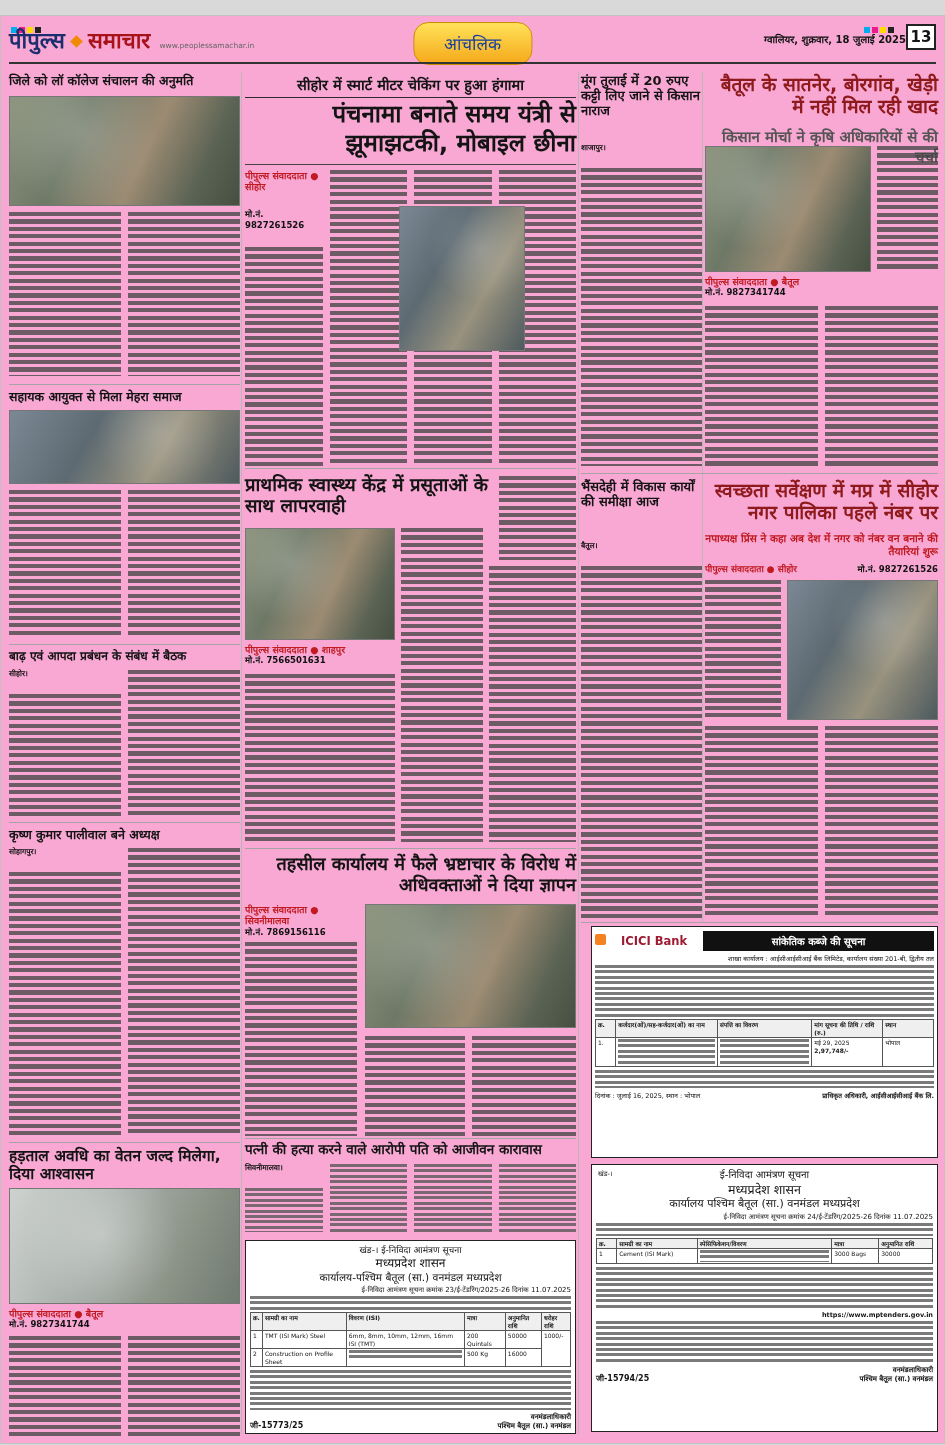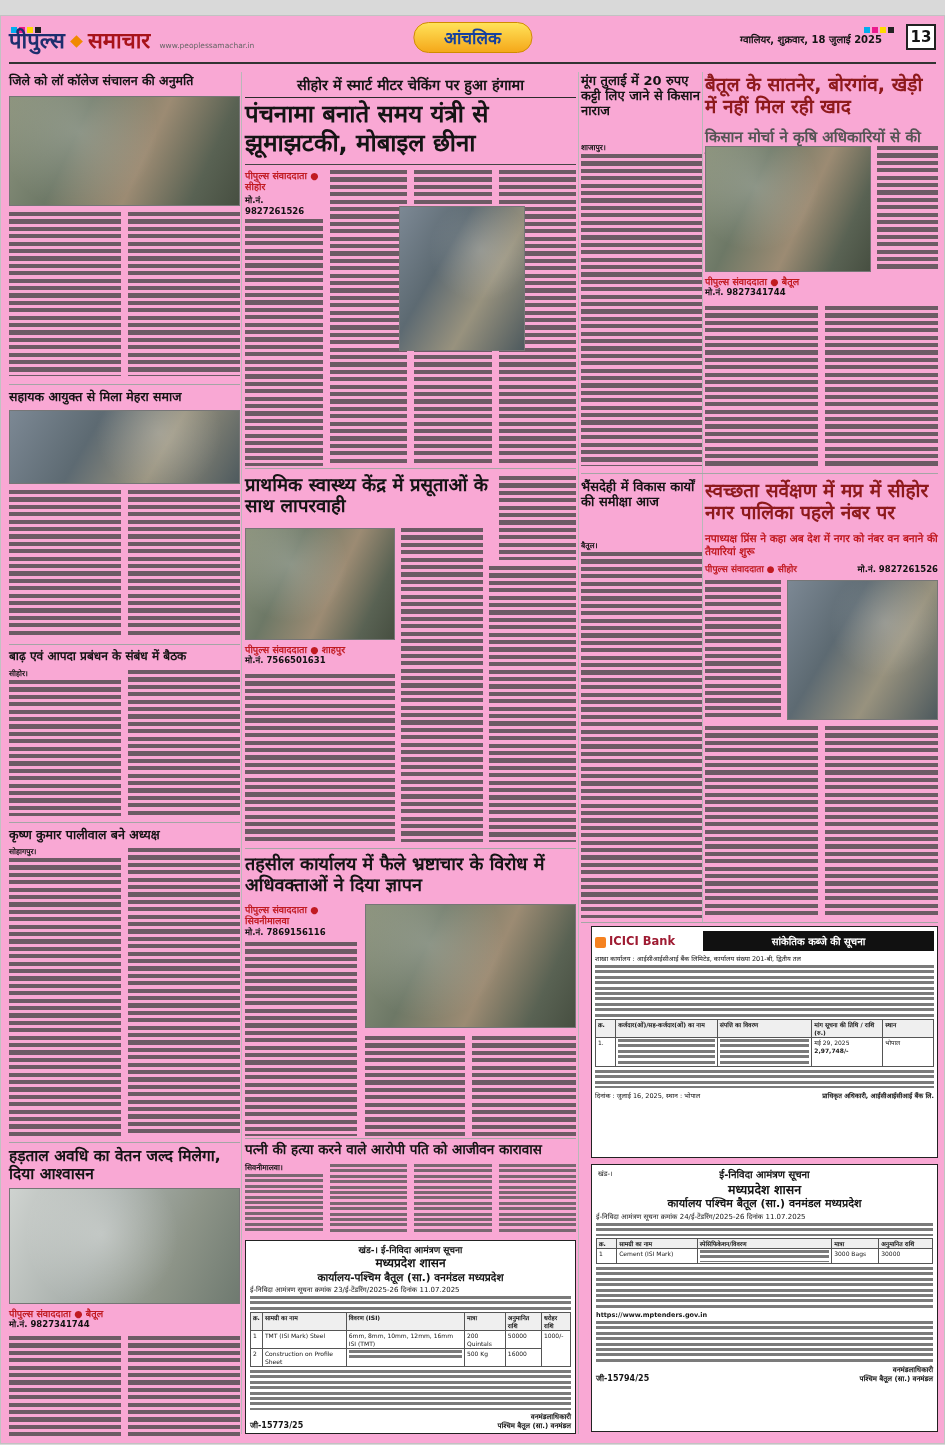--- a/index.html
+++ b/index.html
@@ -12,46 +12,46 @@
   .maroon{color:#8e1a1c}
   .redtxt{color:#c11a21}
   .graysub{color:#555}
   .byline{color:#c11a21;font-weight:700;font-size:9.5px;line-height:1.2}
   .phone{color:#111;font-size:8.5px;font-weight:700;line-height:1.3}
   .dl{font-weight:700;font-size:7.5px;line-height:1.1}
   .ts{background-image:repeating-linear-gradient(to bottom,#454545 0,#454545 4.2px,transparent 4.2px,transparent 7.4px);opacity:.78;min-height:8px}
   .ts.fine{background-image:repeating-linear-gradient(to bottom,#555 0,#555 3px,transparent 3px,transparent 5.4px)}
   .cols{display:flex;gap:7px}
   .cols>*{flex:1}
-  .stack{display:flex;flex-direction:column;gap:2px}
+  .stack{display:flex;flex-direction:column;gap:16px}
   .fill{flex:1}
   .photo{border:1px solid #767676;background:
     radial-gradient(circle at 30% 32%,rgba(255,255,255,.22),transparent 45%),
     linear-gradient(115deg,#8d947e,#6d7866 30%,#9c8b73 58%,#596253 82%,#474f41)}
   .photo.pb{background:
     radial-gradient(circle at 65% 30%,rgba(255,255,255,.2),transparent 40%),
     linear-gradient(120deg,#7c8894,#5d6a72 35%,#98927e 65%,#4e5a5e)}
   .photo.pc{background:
     radial-gradient(circle at 40% 40%,rgba(255,255,255,.3),transparent 50%),
     linear-gradient(115deg,#cfd3d0,#a9b0ac 40%,#8d9488 70%,#6f7a70)}
   .vline{position:absolute;width:1px;background:#b8b8b8}
   .hline{position:absolute;height:1px;background:#a5a5a5}
   .kicker{font-weight:700;font-size:14.5px;text-align:center;border-bottom:1.5px solid #2b2b2b;padding-bottom:3px}
   .box{position:absolute;border:1.5px solid #222;background:#fff}
   table{border-collapse:collapse;width:100%}
   th,td{border:1px solid #555;font-size:6px;line-height:1.25;padding:1px 2px;vertical-align:top;text-align:left}
   th{background:#efefef;font-weight:700}
   .badge{position:absolute;left:50%;transform:translateX(-50%);top:6px;background:linear-gradient(#ffe259,#f5a81a);
-    color:#14409e;font-weight:700;font-size:17px;padding:3px 30px;border-radius:15px;border:1px solid #d08c00}
+    color:#14409e;font-weight:400;font-size:17px;padding:9px 30px;border-radius:15px;border:1px solid #d08c00}
   .pagebox{position:absolute;right:8px;top:8px;width:30px;height:26px;border:2px solid #222;
     text-align:center;font-weight:700;font-size:15px;line-height:23px;background:#fff}
   .dot{width:11px;height:11px;border-radius:50%;display:inline-block;margin-right:8px}
   .sq{width:6px;height:6px;display:inline-block;margin-right:2px}
-  .cent{text-align:left}
-  .notice-head{font-weight:700;text-align:center;line-height:1.25}
+  .cent{text-align:right}
+  .notice-head{font-weight:400;text-align:center;line-height:1.25}
 </style>
 </head>
 <body>
 
 <div class="sheet">
 
   <div class="ab" style="left:10px;top:2px">
     <span class="sq" style="background:#00adee"></span><span class="sq" style="background:#ec1a8d"></span><span class="sq" style="background:#ffd900"></span><span class="sq" style="background:#222"></span>
   </div>
   <div class="ab" style="right:48px;top:2px">
@@ -59,21 +59,21 @@
   </div>
 
   <header>
     <div class="ab" style="left:8px;top:8px">
       <span style="font-weight:700;font-size:22px;color:#1d2e6e">पीपुल्स</span>
       <span style="display:inline-block;width:9px;height:9px;background:#f08a00;transform:rotate(45deg);margin:0 2px 2px 2px"></span>
       <span style="font-weight:700;font-size:22px;color:#a8131a">समाचार</span>
       <span style="font-size:7.5px;color:#666;margin-left:4px">www.peoplessamachar.in</span>
     </div>
     <div class="badge">आंचलिक</div>
-    <div class="ab" style="right:62px;top:16px;font-size:10px;font-weight:700">ग्वालियर, शुक्रवार, 18 जुलाई 2025</div>
+    <div class="ab" style="right:38px;top:16px;font-size:10px;font-weight:700">ग्वालियर, शुक्रवार, 18 जुलाई 2025</div>
     <div class="pagebox">13</div>
   </header>
   <div class="ab" style="left:8px;right:8px;top:46px;height:2px;background:#333"></div>
 
   <div class="vline" style="left:240px;top:56px;height:1362px"></div>
   <div class="vline" style="left:577px;top:56px;height:1362px"></div>
   <div class="vline" style="left:701px;top:56px;height:850px"></div>
 
   <div class="hline" style="left:8px;width:231px;top:368px"></div>
   <div class="hline" style="left:8px;width:231px;top:628px"></div>
@@ -279,21 +279,21 @@
     <div class="ts ab" style="left:0;top:100px;width:76px;height:140px"></div>
     <div class="photo pb ab" style="left:82px;top:100px;width:151px;height:140px"></div>
     <div class="cols ab" style="left:0;top:246px;width:233px;height:190px">
       <div class="ts"></div>
       <div class="ts"></div>
     </div>
   </section>
 
   <section class="box" style="left:590px;top:910px;width:347px;height:232px;padding:3px">
     <div style="display:flex;height:22px;align-items:center">
-      <span style="width:108px;display:flex;align-items:flex-end;gap:3px">
+      <span style="width:108px;display:flex;align-items:flex-start;gap:15px">
         <span style="width:11px;height:11px;background:#f58220;border-radius:2px;display:inline-block"></span>
         <b style="font-size:11.5px;color:#9e1b32">ICICI Bank</b>
       </span>
       <span style="flex:1;background:#111;color:#fff;font-weight:700;font-size:10px;text-align:center;padding:3px 0">सांकेतिक कब्जे की सूचना</span>
     </div>
     <div class="cent" style="font-size:6.5px;margin:2px 0">शाखा कार्यालय : आईसीआईसीआई बैंक लिमिटेड, कार्यालय संख्या 201-बी, द्वितीय तल</div>
     <div class="ts fine" style="height:52px;margin:2px 0"></div>
     <table>
       <tbody>
           <tr>

